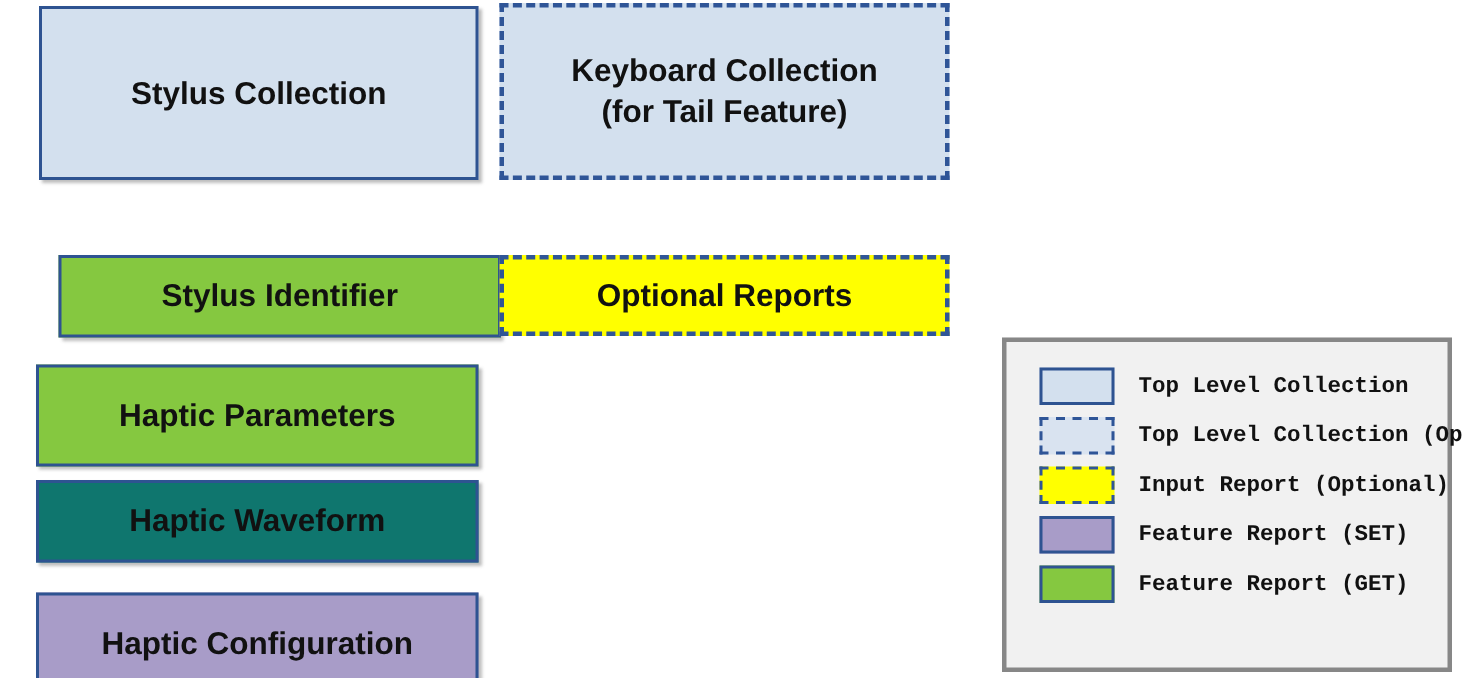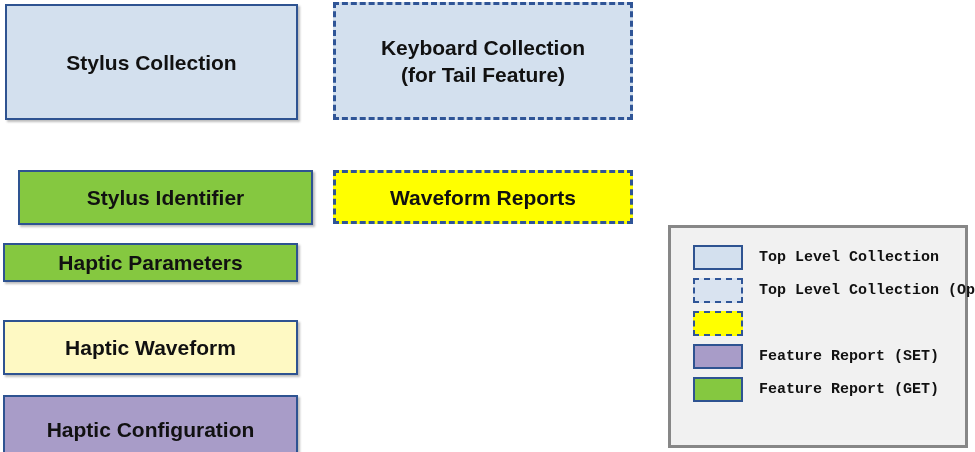--- a/index.html
+++ b/index.html
@@ -12,35 +12,35 @@
     flex-direction: column;
     align-items: center;
     justify-content: center;
     text-align: center;
     font-weight: bold;
     color: #111111;
     font-size: 21px;
     line-height: 27px;
   }
 
-  .solid-border { border: 2px solid #2e5391; box-shadow: 2px 2px 2px rgba(110,110,110,0.45); }
+  .solid-border { border: 2px solid #2e5391; box-shadow: 2px 2px 2px rgba(110,110,110,0.45); margin-left: 21px; }
   .dashed-border { border: 3px dashed #2f5597; }
 
   .fill-tlc      { background: #d3e0ee; }
   .fill-tlc-opt  { background: #d9e3f0; }
   .fill-input    { background: #ffff00; }
-  .fill-output   { background: #fef9c3; }
+  .fill-output   { background: #0f766e; }
   .fill-feat-get { background: #85c840; }
   .fill-feat-set { background: #a89cc8; }
 
   #stylus-collection    { left: 5px;   top: 4px;   width: 293px; height: 116px; }
   #keyboard-collection  { left: 333px; top: 2px;   width: 300px; height: 118px; }
   #stylus-identifier    { left: 18px;   top: 170px; width: 295px; height: 55px; }
   #keyboard-reports     { left: 333px; top: 170px; width: 300px; height: 54px; }
-  #haptic-parameters    { left: 3px;   top: 243px; width: 295px; height: 39px; }
+  #haptic-parameters    { left: 3px;   top: 243px; width: 295px; height: 68px; }
   #haptic-waveform      { left: 3px;   top: 320px; width: 295px; height: 55px; }
   #haptic-configuration { left: 3px;   top: 395px; width: 295px; height: 69px; justify-content: center; }
 
   .legend {
     position: absolute;
     left: 668px; top: 225px;
     width: 300px; height: 223px;
     background: #f1f1f1;
     border: 3px solid #878787;
     padding-top: 13px;
@@ -77,21 +77,21 @@
 <div id="keyboard-collection" class="box fill-tlc dashed-border">
   <span>Keyboard Collection</span>
   <span>(for Tail Feature)</span>
 </div>
 
 <div id="stylus-identifier" class="box fill-feat-get solid-border">
   <span>Stylus Identifier</span>
 </div>
 
 <div id="keyboard-reports" class="box fill-input dashed-border">
-  <span>Waveform Reports</span>
+  <span>Optional Reports</span>
 </div>
 
 <div id="haptic-parameters" class="box fill-feat-get solid-border">
   <span>Haptic Parameters</span>
 </div>
 
 <div id="haptic-waveform" class="box fill-output solid-border">
   <span>Haptic Waveform</span>
 </div>
 
@@ -103,20 +103,21 @@
   <div class="legend-row">
     <span class="legend-swatch sw-solid fill-tlc"></span>
     <span class="legend-label">Top Level Collection</span>
   </div>
   <div class="legend-row">
     <span class="legend-swatch sw-dashed fill-tlc-opt"></span>
     <span class="legend-label">Top Level Collection (Optional)</span>
   </div>
   <div class="legend-row">
     <span class="legend-swatch sw-dashed fill-input"></span>
+    <span class="legend-label">Input Report (Optional)</span>
   </div>
   <div class="legend-row">
     <span class="legend-swatch sw-solid fill-feat-set"></span>
     <span class="legend-label">Feature Report (SET)</span>
   </div>
   <div class="legend-row">
     <span class="legend-swatch sw-solid fill-feat-get"></span>
     <span class="legend-label">Feature Report (GET)</span>
   </div>
 </div>

